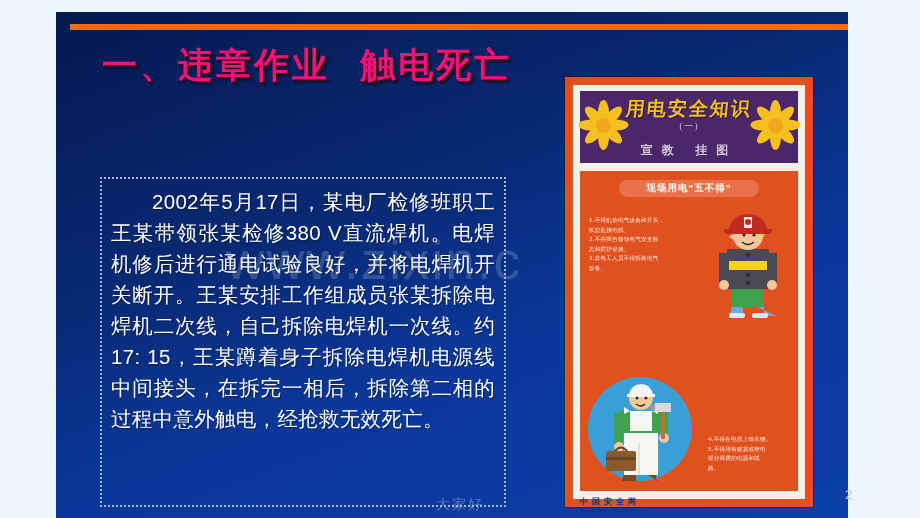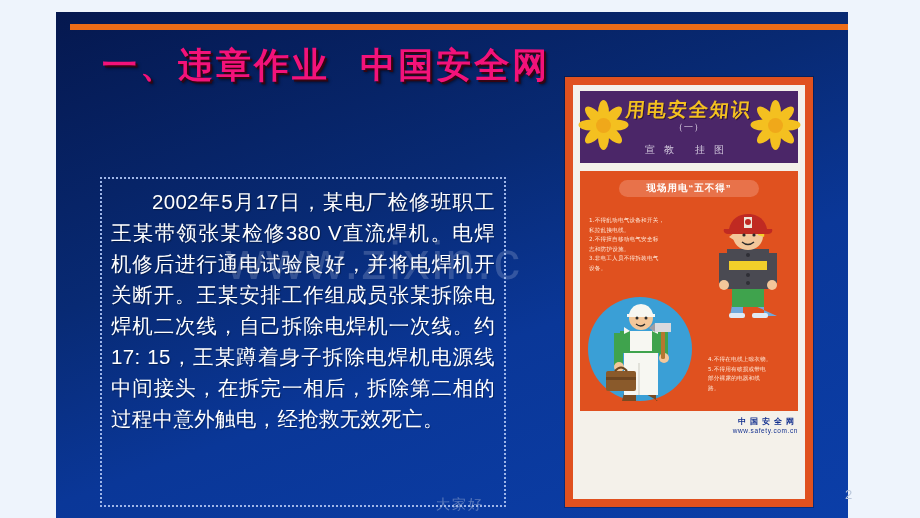--- a/index.html
+++ b/index.html
@@ -104,26 +104,26 @@
   #poster-title-main{
     font-family:"DejaVu Sans","Liberation Sans",sans-serif;
     font-size:19px;font-weight:bold;color:#f4c020;letter-spacing:2px;
     text-shadow:1px 1px 0 #2d1440;
     transform:skewX(-6deg);
   }
   #poster-title-no{
     font-size:9px;color:#e8e0ef;margin-top:4px;letter-spacing:1px;
   }
   #poster-title-tag{
-    font-size:10px;color:#cfc4da;margin-top:13px;letter-spacing:9px;
+    font-size:12px;color:#cfc4da;margin-top:13px;letter-spacing:9px;font-weight:bold;
   }
 
   
   #poster-body{
-    position:relative;margin-top:8px;height:240px;background:#e0511f;
+    position:relative;margin-top:8px;height:320px;background:#e0511f;
     overflow:hidden;
   }
   #rule-banner{
     margin:9px auto 0 auto;width:140px;height:17px;
     background:#e8724a;border-radius:9px;
     display:flex;align-items:center;justify-content:center;
     font-size:9.5px;font-weight:bold;color:#ffffff;letter-spacing:1px;
     white-space:nowrap;
   }
   .rule-list{
@@ -138,21 +138,21 @@
   
   #fireman{position:absolute;right:12px;top:38px;width:76px;height:112px;}
   
   #disc{
     position:absolute;left:8px;bottom:10px;width:104px;height:104px;
     border-radius:50%;background:#3a9fd6;
   }
   #electrician{position:absolute;left:18px;bottom:6px;width:86px;height:104px;}
 
   #poster-foot{
-    text-align:right;margin-top:6px;line-height:1.15;
+    text-align:left;margin-top:6px;line-height:1.15;
   }
   #foot-name{
     font-size:8px;font-weight:bold;color:#13308f;letter-spacing:4px;
   }
   #foot-url{
     font-size:6.5px;color:#13308f;letter-spacing:.6px;margin-top:1px;
   }
 
   
   #page-number{
@@ -161,21 +161,21 @@
     font-family:"Liberation Sans",sans-serif;
   }
 </style>
 </head>
 <body>
 
 <div id="slide">
 
   <div id="accent-rule"></div>
 
-  <div id="title-main">一、违章作业  中国安全网</div>
+  <div id="title-main">一、违章作业  触电死亡</div>
 
   <div id="body-box">
     <div id="body-text">2002年5月17日，某电厂检修班职工王某带领张某检修380 V直流焊机。电焊机修后进行通电试验良好，并将电焊机开关断开。王某安排工作组成员张某拆除电焊机二次线，自己拆除电焊机一次线。约17: 15，王某蹲着身子拆除电焊机电源线中间接头，在拆完一相后，拆除第二相的过程中意外触电，经抢救无效死亡。</div>
   </div>
 
   <div class="wm" id="wm-url">www.zixin.c</div>
   <div class="wm" id="wm-hello">大家好</div>
 
   <div id="poster">
     <div id="poster-inner">

